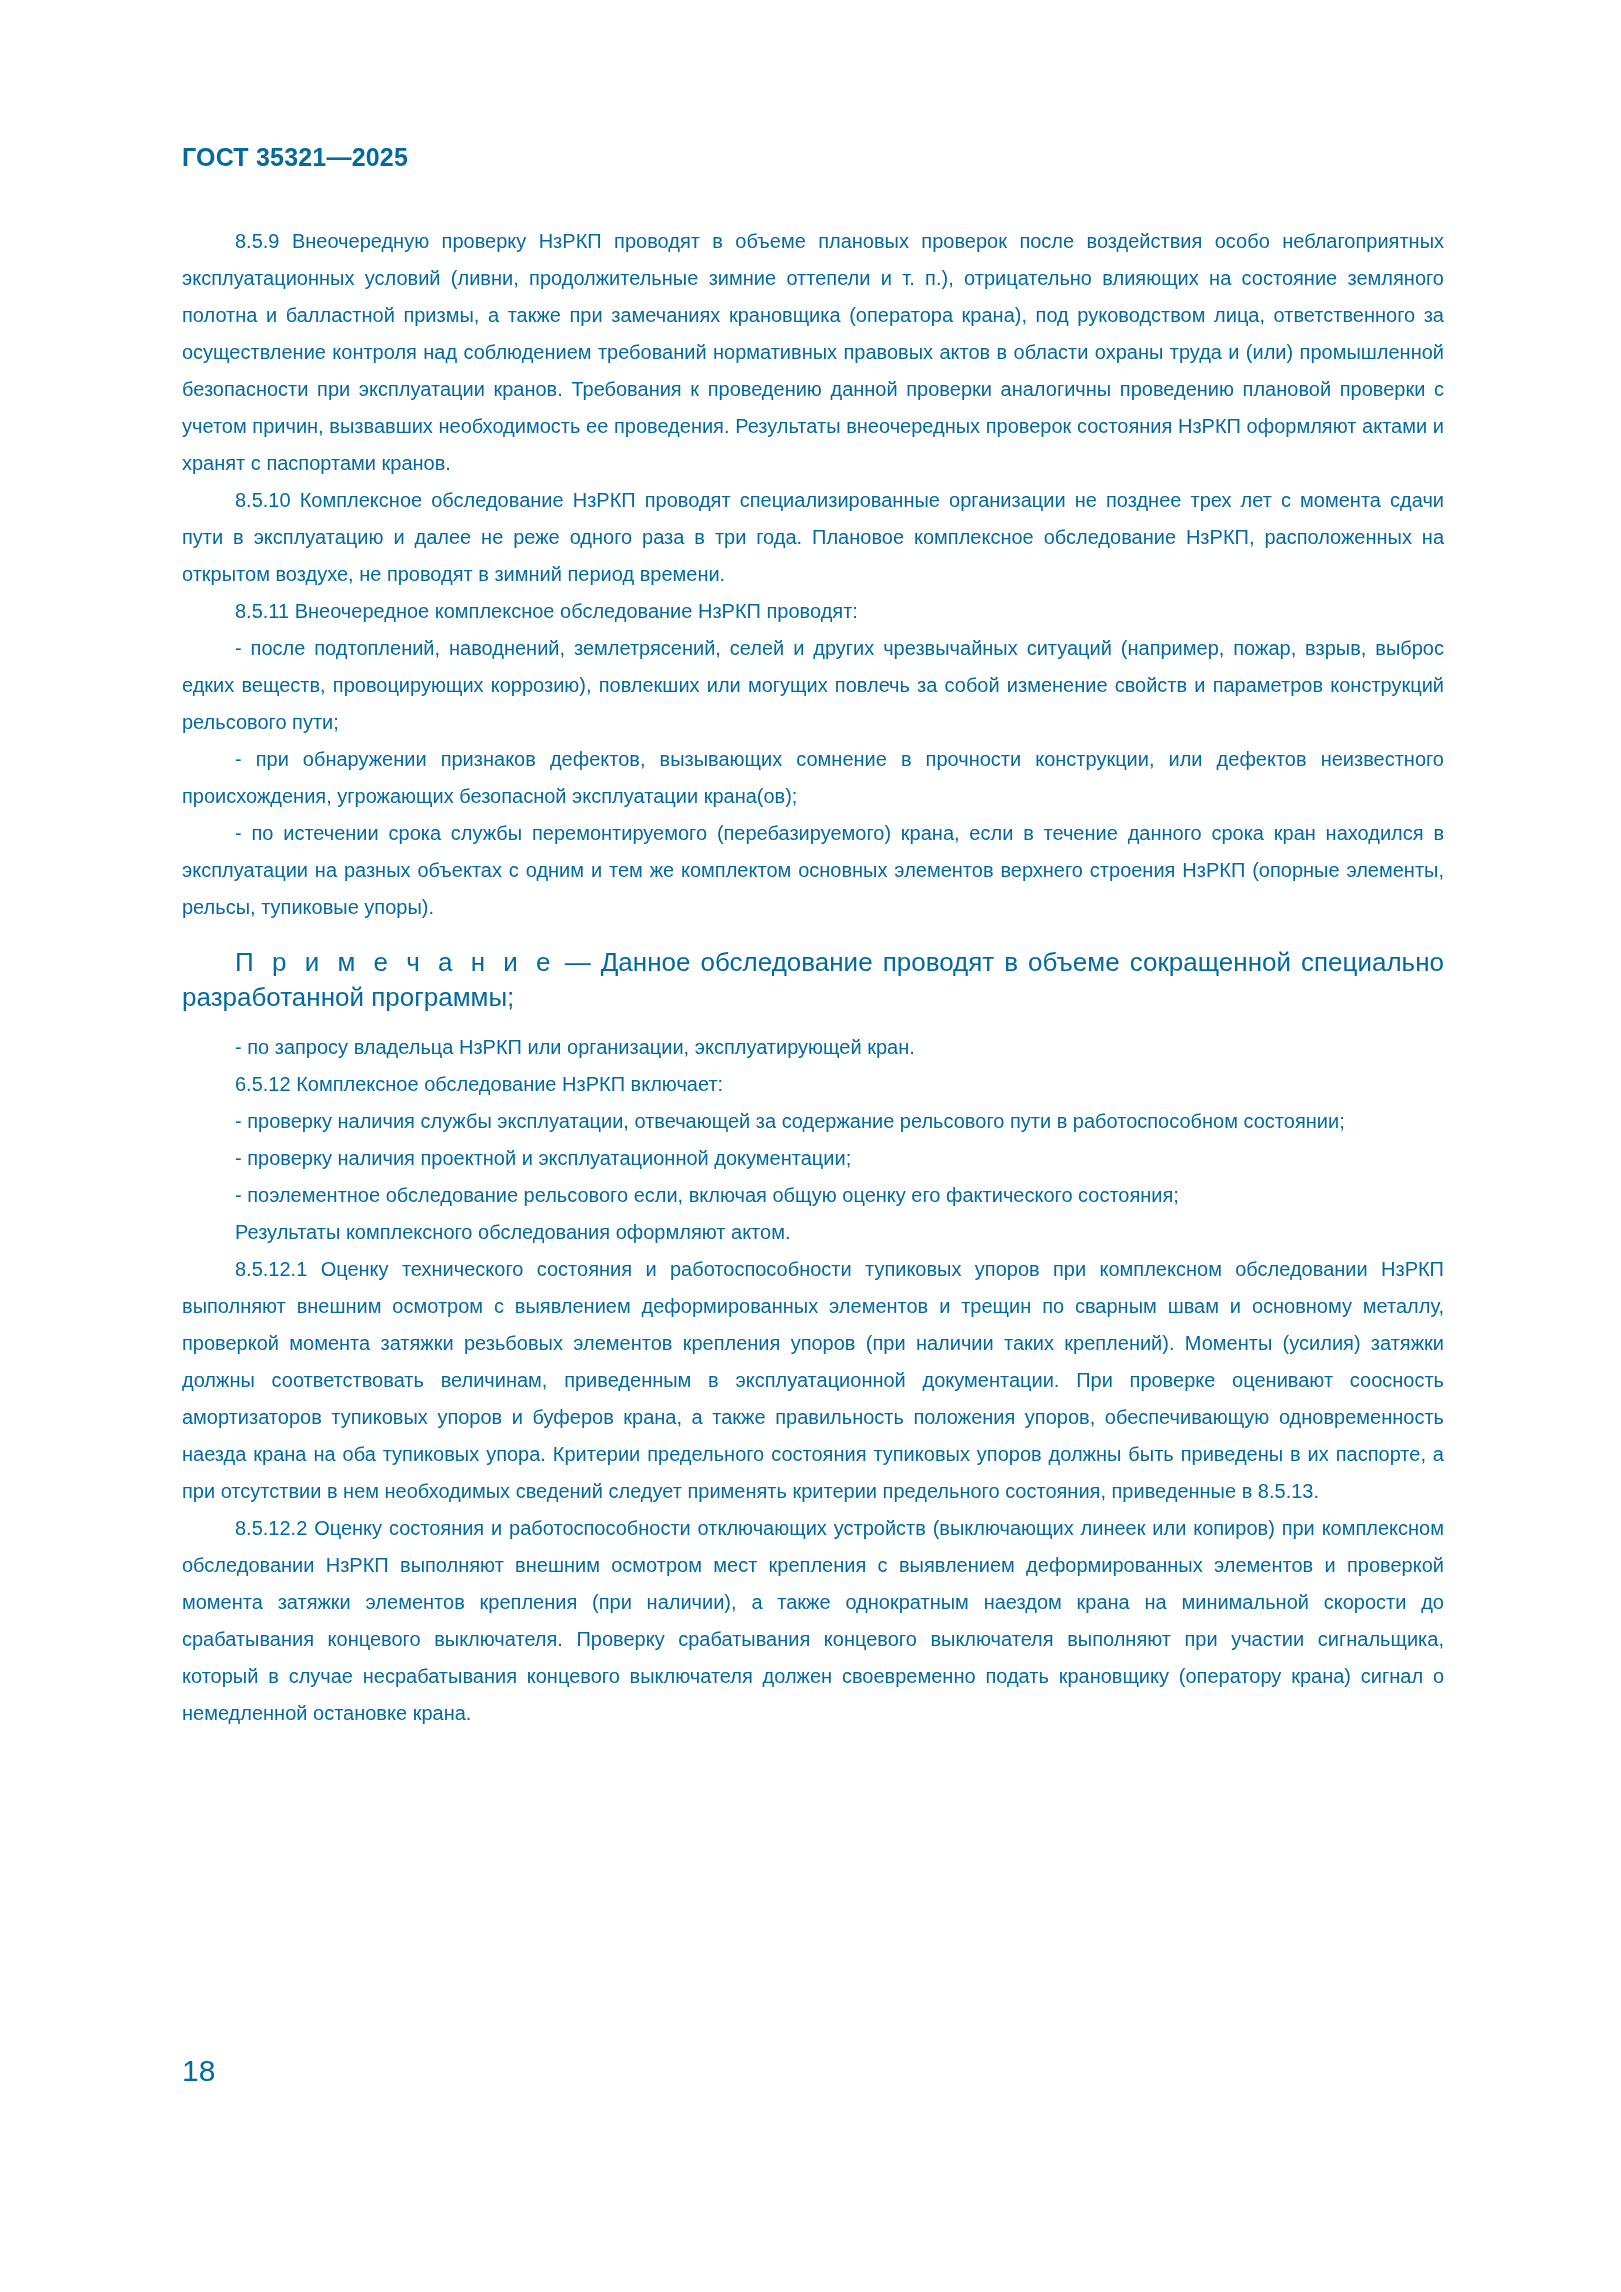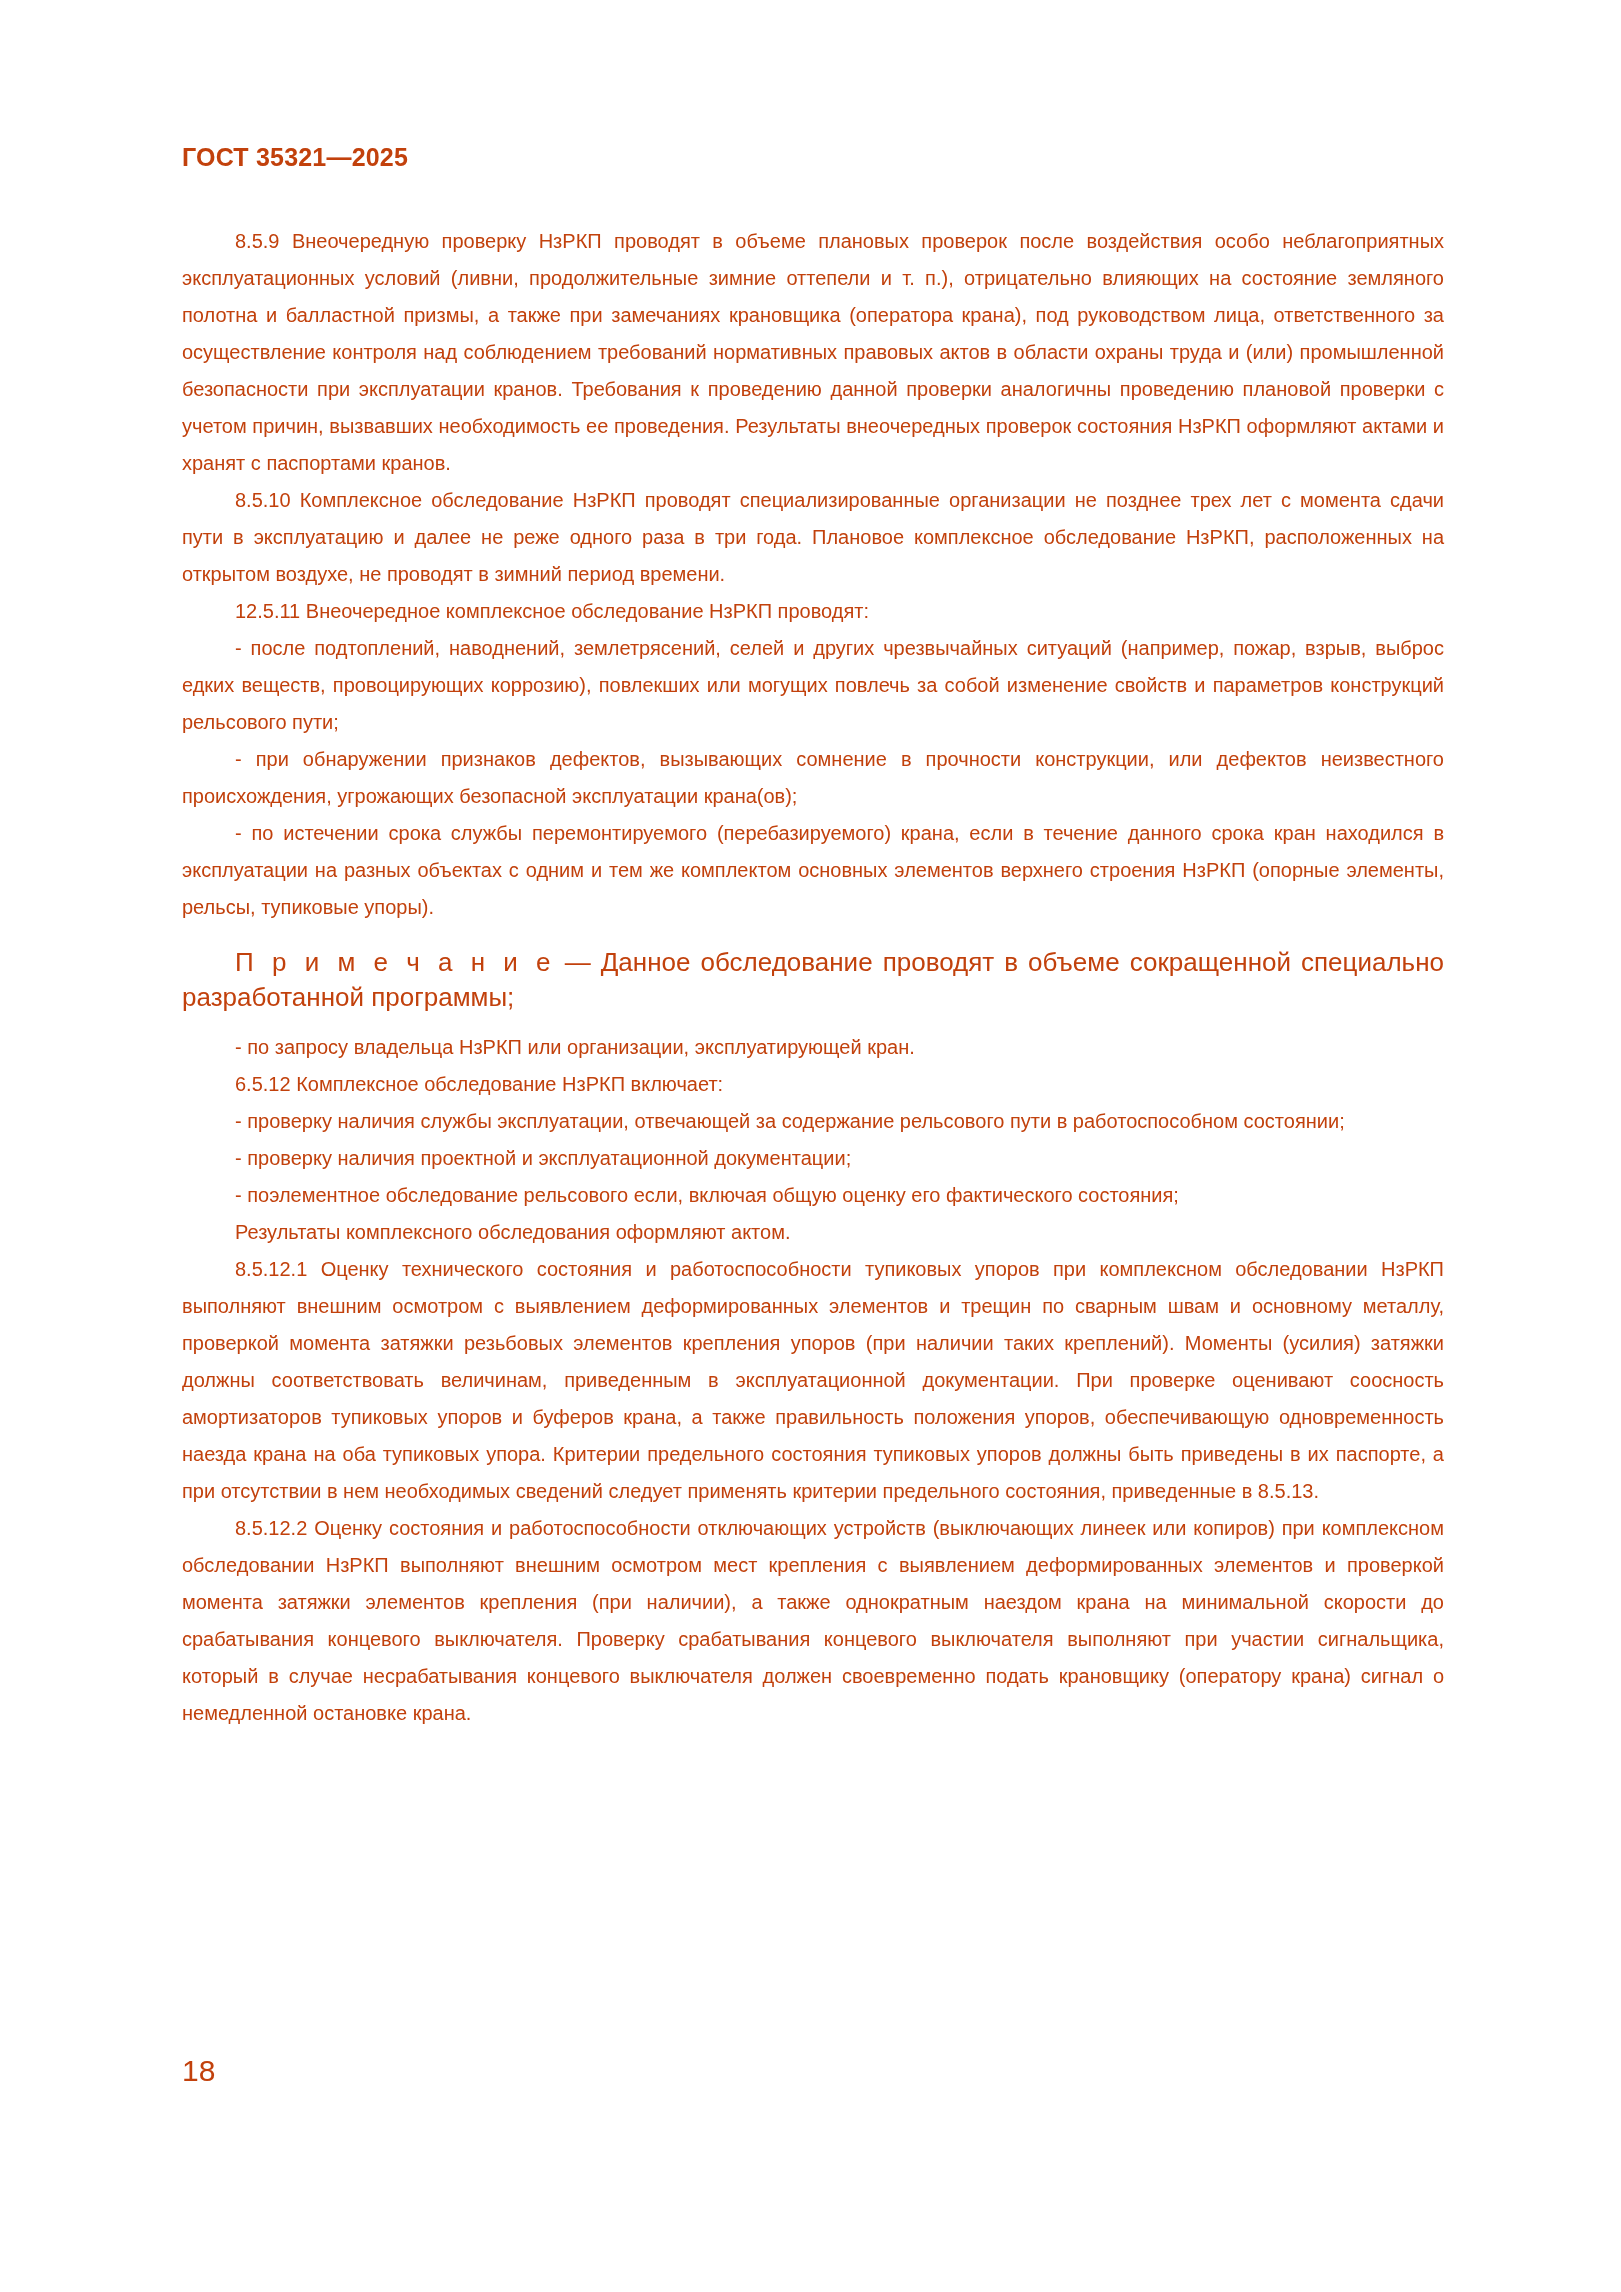--- a/index.html
+++ b/index.html
@@ -8,21 +8,21 @@
     padding: 0;
     background: #ffffff;
   }
   .page {
     position: relative;
     width: 1621px;
     height: 2293px;
     background: #ffffff;
     box-sizing: border-box;
     font-family: "Liberation Sans", sans-serif;
-    color: #c2410c;
+    color: #0369a1;
     overflow: hidden;
   }
   .header {
     position: absolute;
     left: 182px;
     top: 143px;
     font-size: 25px;
     font-weight: bold;
     letter-spacing: 0.2px;
     white-space: nowrap;
@@ -67,21 +67,21 @@
 <body>
 
 <div class="page">
 
   <div class="header">ГОСТ 35321—2025</div>
 
   <div class="content">
 
     <p class="para">8.5.9 Внеочередную проверку НзРКП проводят в объеме плановых проверок после воздействия особо неблагоприятных эксплуатационных условий (ливни, продолжительные зимние оттепели и т. п.), отрицательно влияющих на состояние земляного полотна и балластной призмы, а также при замечаниях крановщика (оператора крана), под руководством лица, ответственного за осуществление контроля над соблюдением требований нормативных правовых актов в области охраны труда и (или) промышленной безопасности при эксплуатации кранов. Требования к проведению данной проверки аналогичны проведению плановой проверки с учетом причин, вызвавших необходимость ее проведения. Результаты внеочередных проверок состояния НзРКП оформляют актами и хранят с паспортами кранов.</p>
     <p class="para">8.5.10 Комплексное обследование НзРКП проводят специализированные организации не позднее трех лет с момента сдачи пути в эксплуатацию и далее не реже одного раза в три года. Плановое комплексное обследование НзРКП, расположенных на открытом воздухе, не проводят в зимний период времени.</p>
-    <p class="para">12.5.11 Внеочередное комплексное обследование НзРКП проводят:</p>
+    <p class="para">8.5.11 Внеочередное комплексное обследование НзРКП проводят:</p>
     <p class="para">- после подтоплений, наводнений, землетрясений, селей и других чрезвычайных ситуаций (например, пожар, взрыв, выброс едких веществ, провоцирующих коррозию), повлекших или могущих повлечь за собой изменение свойств и параметров конструкций рельсового пути;</p>
     <p class="para">- при обнаружении признаков дефектов, вызывающих сомнение в прочности конструкции, или дефектов неизвестного происхождения, угрожающих безопасной эксплуатации крана(ов);</p>
     <p class="para">- по истечении срока службы перемонтируемого (перебазируемого) крана, если в течение данного срока кран находился в эксплуатации на разных объектах с одним и тем же комплектом основных элементов верхнего строения НзРКП (опорные элементы, рельсы, тупиковые упоры).</p>
 
     <div class="gap-note-top"></div>
     <p class="note"><span class="note-label">П р и м е ч а н и е</span><span> — </span><span>Данное обследование проводят в объеме сокращенной специально разработанной программы;</span></p>
     <div class="gap-note-bottom"></div>
 
     <p class="para">- по запросу владельца НзРКП или организации, эксплуатирующей кран.</p>
     <p class="para">6.5.12 Комплексное обследование НзРКП включает:</p>

